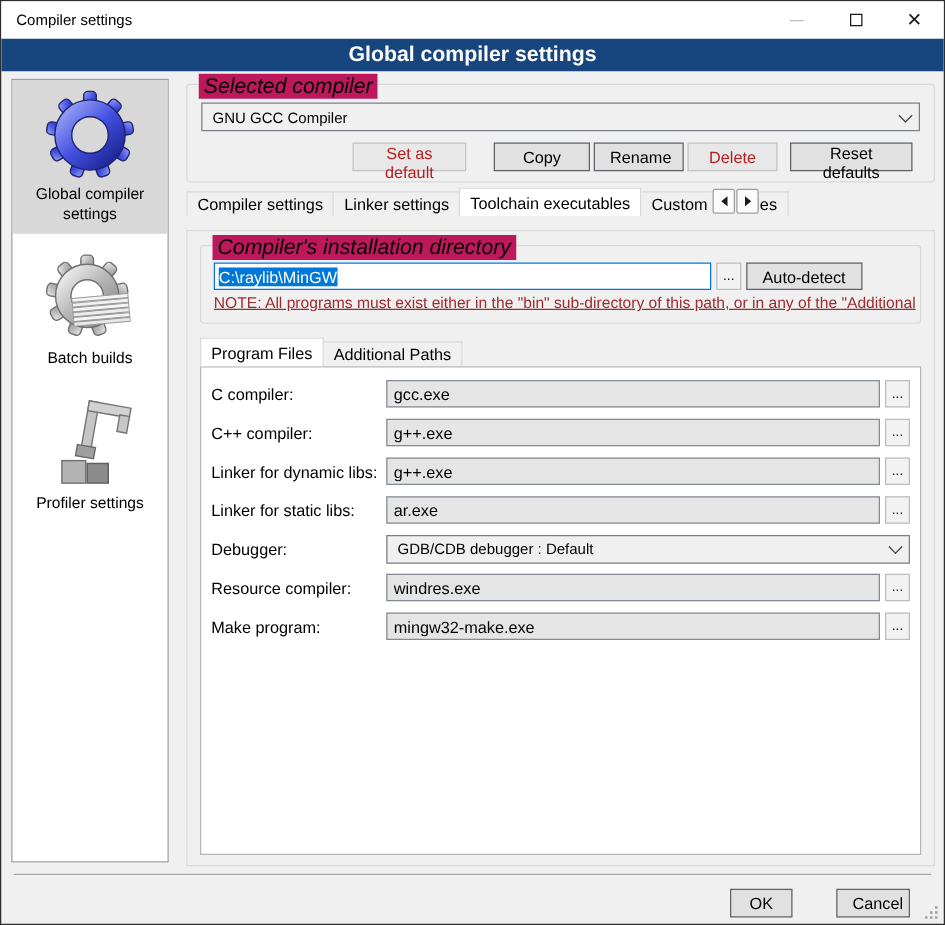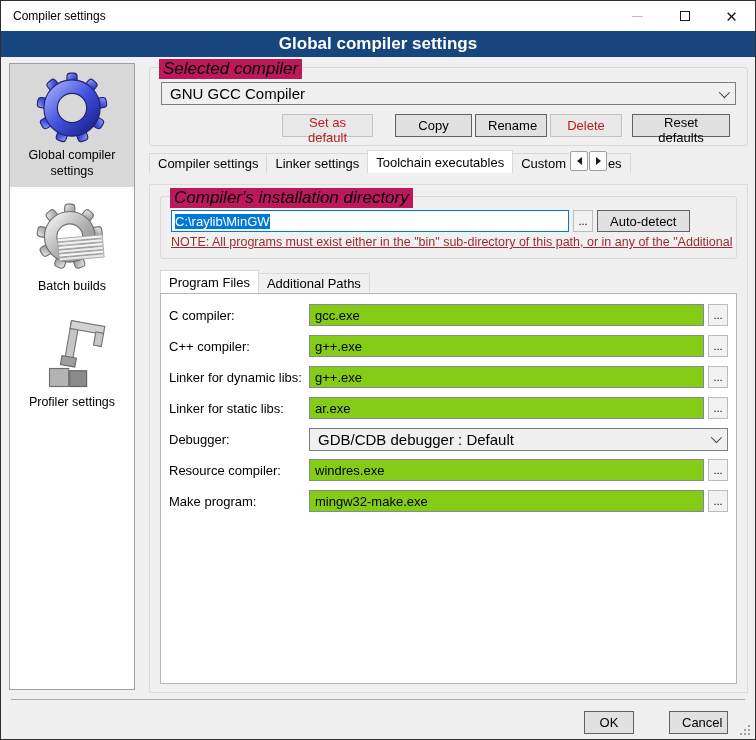--- a/index.html
+++ b/index.html
@@ -29,21 +29,21 @@
   .side-item + .side-item{margin-top:8px;}
   .side-label{text-align:center;font-size:12.5px;line-height:1.25;margin-top:4px;}
   .side-icon{width:72px;height:72px;display:block;}
   
   .groupbox{position:absolute;border:1px solid #d9d9d9;border-radius:3px;}
   .legend{position:absolute;top:-9px;left:9px;background:#be185d;padding:0 4px;font-size:17px;white-space:nowrap;font-style:italic;}
   
   .gb-compiler{left:148px;top:66px;width:599px;height:79px;}
   .combo{height:23px;background:#f0f0f0;border:1px solid #7a7f85;display:flex;align-items:center;
          padding:0 8px;cursor:default;}
-  .combo .ctext{flex:1;font-size:15px;white-space:nowrap;overflow:hidden;}
+  .combo .ctext{flex:1;font-size:12px;white-space:nowrap;overflow:hidden;}
   .chev{width:8px;height:8px;border-right:1.5px solid #3c3c3c;border-bottom:1.5px solid #3c3c3c;
         transform:rotate(45deg) translateY(-2px);flex:none;}
   .gb-compiler .combo{position:absolute;left:11px;right:11px;top:14px;}
   .cbtn-row{position:absolute;left:11px;right:6px;top:46px;height:23px;display:flex;align-items:center;}
   .btn{background:#e1e1e1;border:1px solid #5f6368;height:23px;padding:0 12px;font-family:"Liberation Sans",sans-serif;
        font-size:13px;color:#000;cursor:pointer;}
   .btn.disabled{border-color:#c3c3c3;color:#b91c1c;background:#e8e8e8;cursor:default;}
   .sp120{width:121px;flex:none;} .sp22{width:22px;flex:none;} .sp3{width:3px;flex:none;} .sp10{width:10px;flex:none;}
   .w91{width:91px;flex:none;} .w77{width:77px;flex:none;} .w72{width:72px;flex:none;} .w98{width:98px;flex:none;}
   
@@ -72,21 +72,21 @@
   .note-line{position:absolute;left:10px;right:0px;top:38px;color:#9c2b2e;font-size:12.5px;
              white-space:nowrap;overflow:hidden;text-decoration:underline;}
   
   .inner-tabs{position:absolute;left:10px;top:86px;height:22px;display:flex;align-items:flex-end;}
   .inner-page{position:absolute;left:10px;top:108px;right:10px;bottom:8px;background:#fff;
               border:1px solid #b3b7bb;padding:10px 8px;}
   
   .frow{display:flex;align-items:center;height:22px;margin-bottom:9px;}
   .flabel{width:140px;flex:none;font-size:13px;}
   .fctl{flex:1;display:flex;align-items:center;}
-  .txt{flex:1;height:22px;border:1px solid #838a91;background:#84cc16;padding:0 5px;
+  .txt{flex:1;height:22px;border:1px solid #838a91;background:#e5e5e5;padding:0 5px;
        font-family:"Liberation Sans",sans-serif;font-size:13px;}
   .fcombo{flex:1;}
   
   .footer-divider{position:absolute;left:10px;right:10px;top:698px;height:1px;background:#a8a8a8;}
   .footer{position:absolute;left:0;right:0;top:707px;height:26px;display:flex;justify-content:flex-end;
           align-items:flex-end;padding-right:27px;}
   .btn-ok{width:50px;flex:none;} .btn-cancel{width:59px;flex:none;margin-left:35px;}
   .grip{position:absolute;right:5px;bottom:4px;width:2px;height:2px;background:#9f9f9f;
         box-shadow:-4px 0 #9f9f9f,-8px 0 #9f9f9f,0 -4px #9f9f9f,-4px -4px #9f9f9f,0 -8px #9f9f9f;cursor:nwse-resize;}
 </style>

